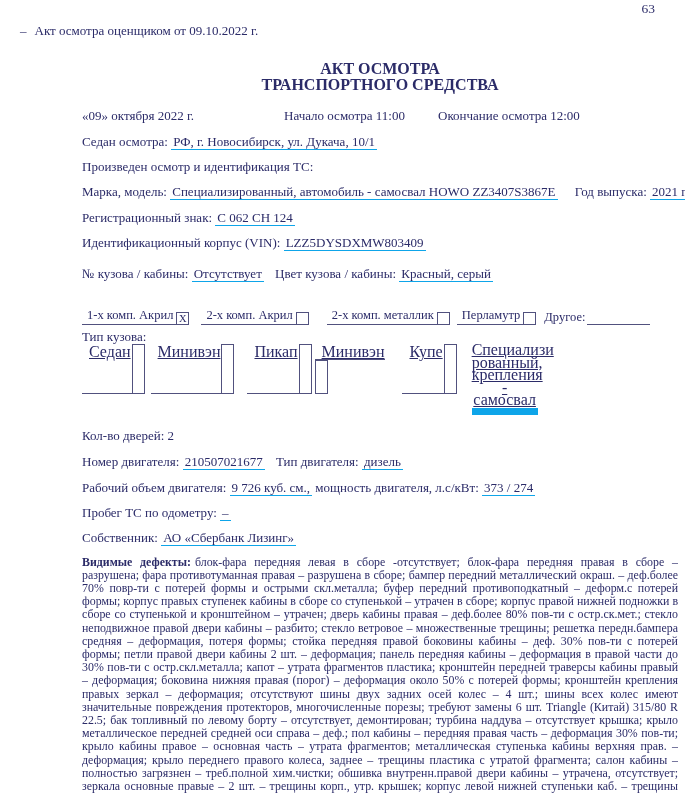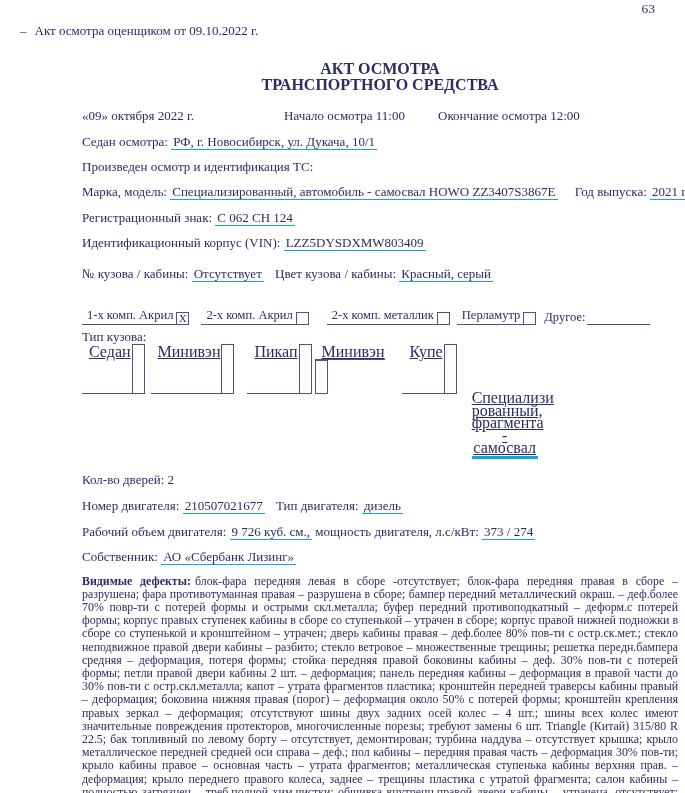--- a/index.html
+++ b/index.html
@@ -38,21 +38,21 @@
   .btrow{display:flex;align-items:flex-start;font-size:16px;text-decoration:underline;}
   .bt-cell{display:flex;height:50px;}
   .bt-lbl{border-bottom:1px solid #51517e;padding:0 1px 0 7px;line-height:15px;
           display:flex;align-items:flex-start;}
   .bt-box{width:13px;border:1px solid #51517e;box-sizing:border-box;height:50px;}
   .g6{margin-right:6px;} .g15{margin-right:15px;} .g13{margin-right:13px;}
   .g9{margin-right:3px;} .g17{margin-right:17px;flex-direction:column;}
   .bt-other{display:flex;margin-left:10px;}
   .bt-other-lbl{line-height:15px;}
   .bt-other-val{width:66px;margin-left:5px;text-align:center;line-height:12.5px;
-                border-bottom:3px solid #0ea5e9;padding-bottom:1px;margin-top:48px;}
+                border-bottom:7px solid #0ea5e9;padding-bottom:1px;}
   
   .defects{margin-top:10px;text-align:justify;font-size:11.9px;line-height:13.2px;
            white-space:normal;}
   .lead{margin-right:4px;}
   .sost{margin-top:3px;line-height:16px;}
   b{font-weight:bold;}
 </style>
 </head>
 <body>
 
@@ -146,21 +146,21 @@
       <span class="bt-box"></span>
     </div>
     <div class="bt-cell">
       <span class="bt-lbl">Купе</span>
       <span class="bt-box"></span>
     </div>
     <div class="bt-other">
       <span class="bt-other-val">
         <span>Специализи</span><br>
         <span>рованный,</span><br>
-        <span>фрагмента -</span><br>
+        <span>крепления -</span><br>
         <span>самосвал</span>
       </span>
     </div>
   </div>
 
   <div class="f mt13">
     <span>Кол-во дверей:</span>
     <span>2</span>
   </div>
 
@@ -171,20 +171,24 @@
     <span class="u">дизель</span>
   </div>
 
   <div class="f mt10">
     <span>Рабочий объем двигателя:</span>
     <span class="u">9 726 куб. см.,</span>
     <span>мощность двигателя, л.с/кВт:</span>
     <span class="u">373 / 274</span>
   </div>
 
+  <div class="f mt9">
+    <span>Пробег ТС по одометру:</span>
+    <span class="u">–</span>
+  </div>
 
   <div class="f mt9">
     <span>Собственник:</span>
     <span class="u">АО «Сбербанк Лизинг»</span>
   </div>
 
   <div class="defects">
     <b class="lead">Видимые дефекты:</b><span>блок-фара передняя левая в сборе -отсутствует; блок-фара передняя правая в сборе – разрушена; фара противотуманная правая – разрушена в сборе; бампер передний металлический окраш. – деф.более 70% повр-ти с потерей формы и острыми скл.металла; буфер передний противоподкатный – деформ.с потерей формы; корпус правых ступенек кабины в сборе со ступенькой – утрачен в сборе; корпус правой нижней подножки в сборе со ступенькой и кронштейном – утрачен; дверь кабины правая – деф.более 80% пов-ти с остр.ск.мет.; стекло неподвижное правой двери кабины – разбито; стекло ветровое – множественные трещины; решетка передн.бампера средняя – деформация, потеря формы; стойка передняя правой боковины кабины – деф. 30% пов-ти с потерей формы; петли правой двери кабины 2 шт. – деформация; панель передняя кабины – деформация в правой части до 30% пов-ти с остр.скл.металла; капот – утрата фрагментов пластика; кронштейн передней траверсы кабины правый – деформация; боковина нижняя правая (порог) – деформация около 50% с потерей формы; кронштейн крепления правых зеркал – деформация; отсутствуют шины двух задних осей колес – 4 шт.; шины всех колес имеют значительные повреждения протекторов, многочисленные порезы; требуют замены 6 шт. Triangle (Китай) 315/80 R 22.5; бак топливный по левому борту – отсутствует, демонтирован; турбина наддува – отсутствует крышка; крыло металлическое передней средней оси справа – деф.; пол кабины – передняя правая часть – деформация 30% пов-ти; крыло кабины правое – основная часть – утрата фрагментов; металлическая ступенька кабины верхняя прав. – деформация; крыло переднего правого колеса, заднее – трещины пластика с утратой фрагмента; салон кабины – полностью загрязнен – треб.полной хим.чистки; обшивка внутренн.правой двери кабины – утрачена, отсутствует; зеркала основные правые – 2 шт. – трещины корп., утр. крышек; корпус левой нижней ступеньки каб. – трещины пластика</span>
   </div>
 

